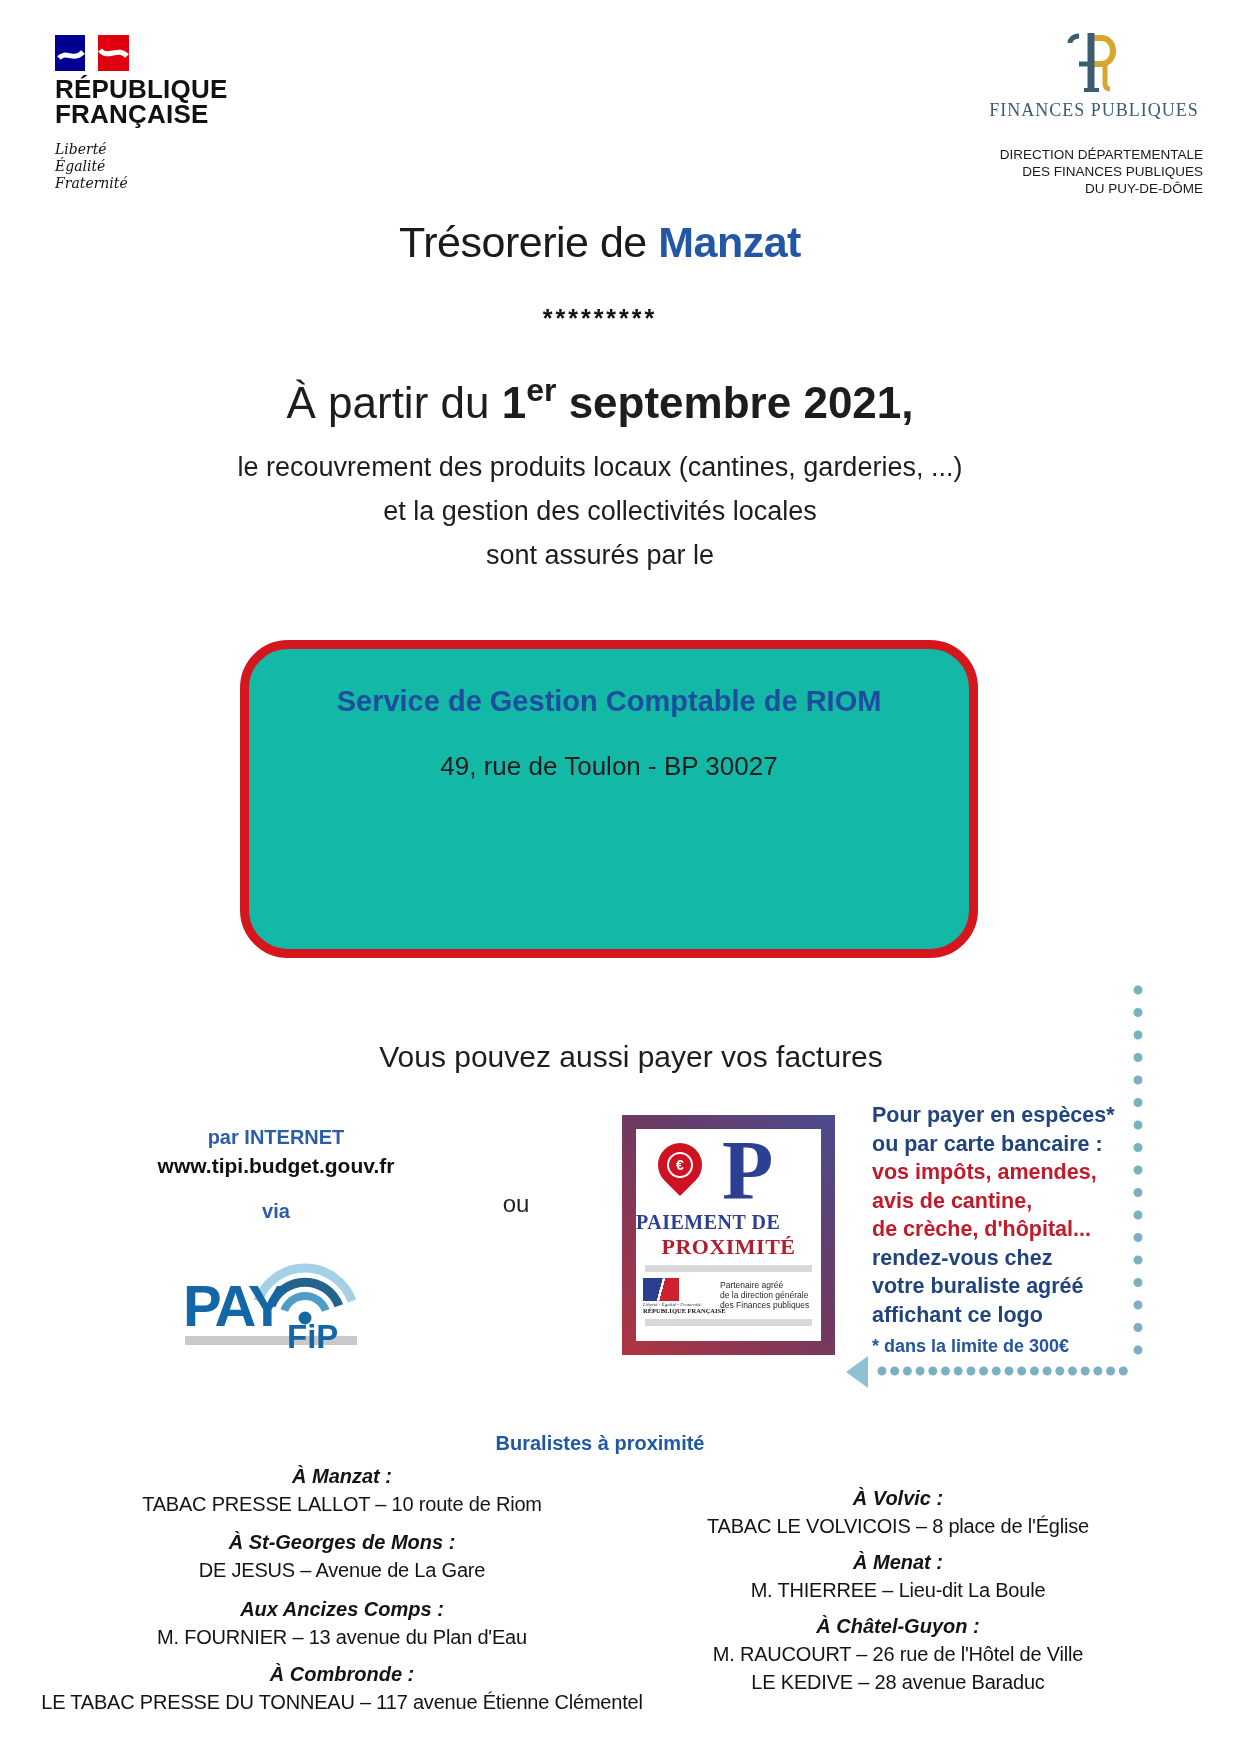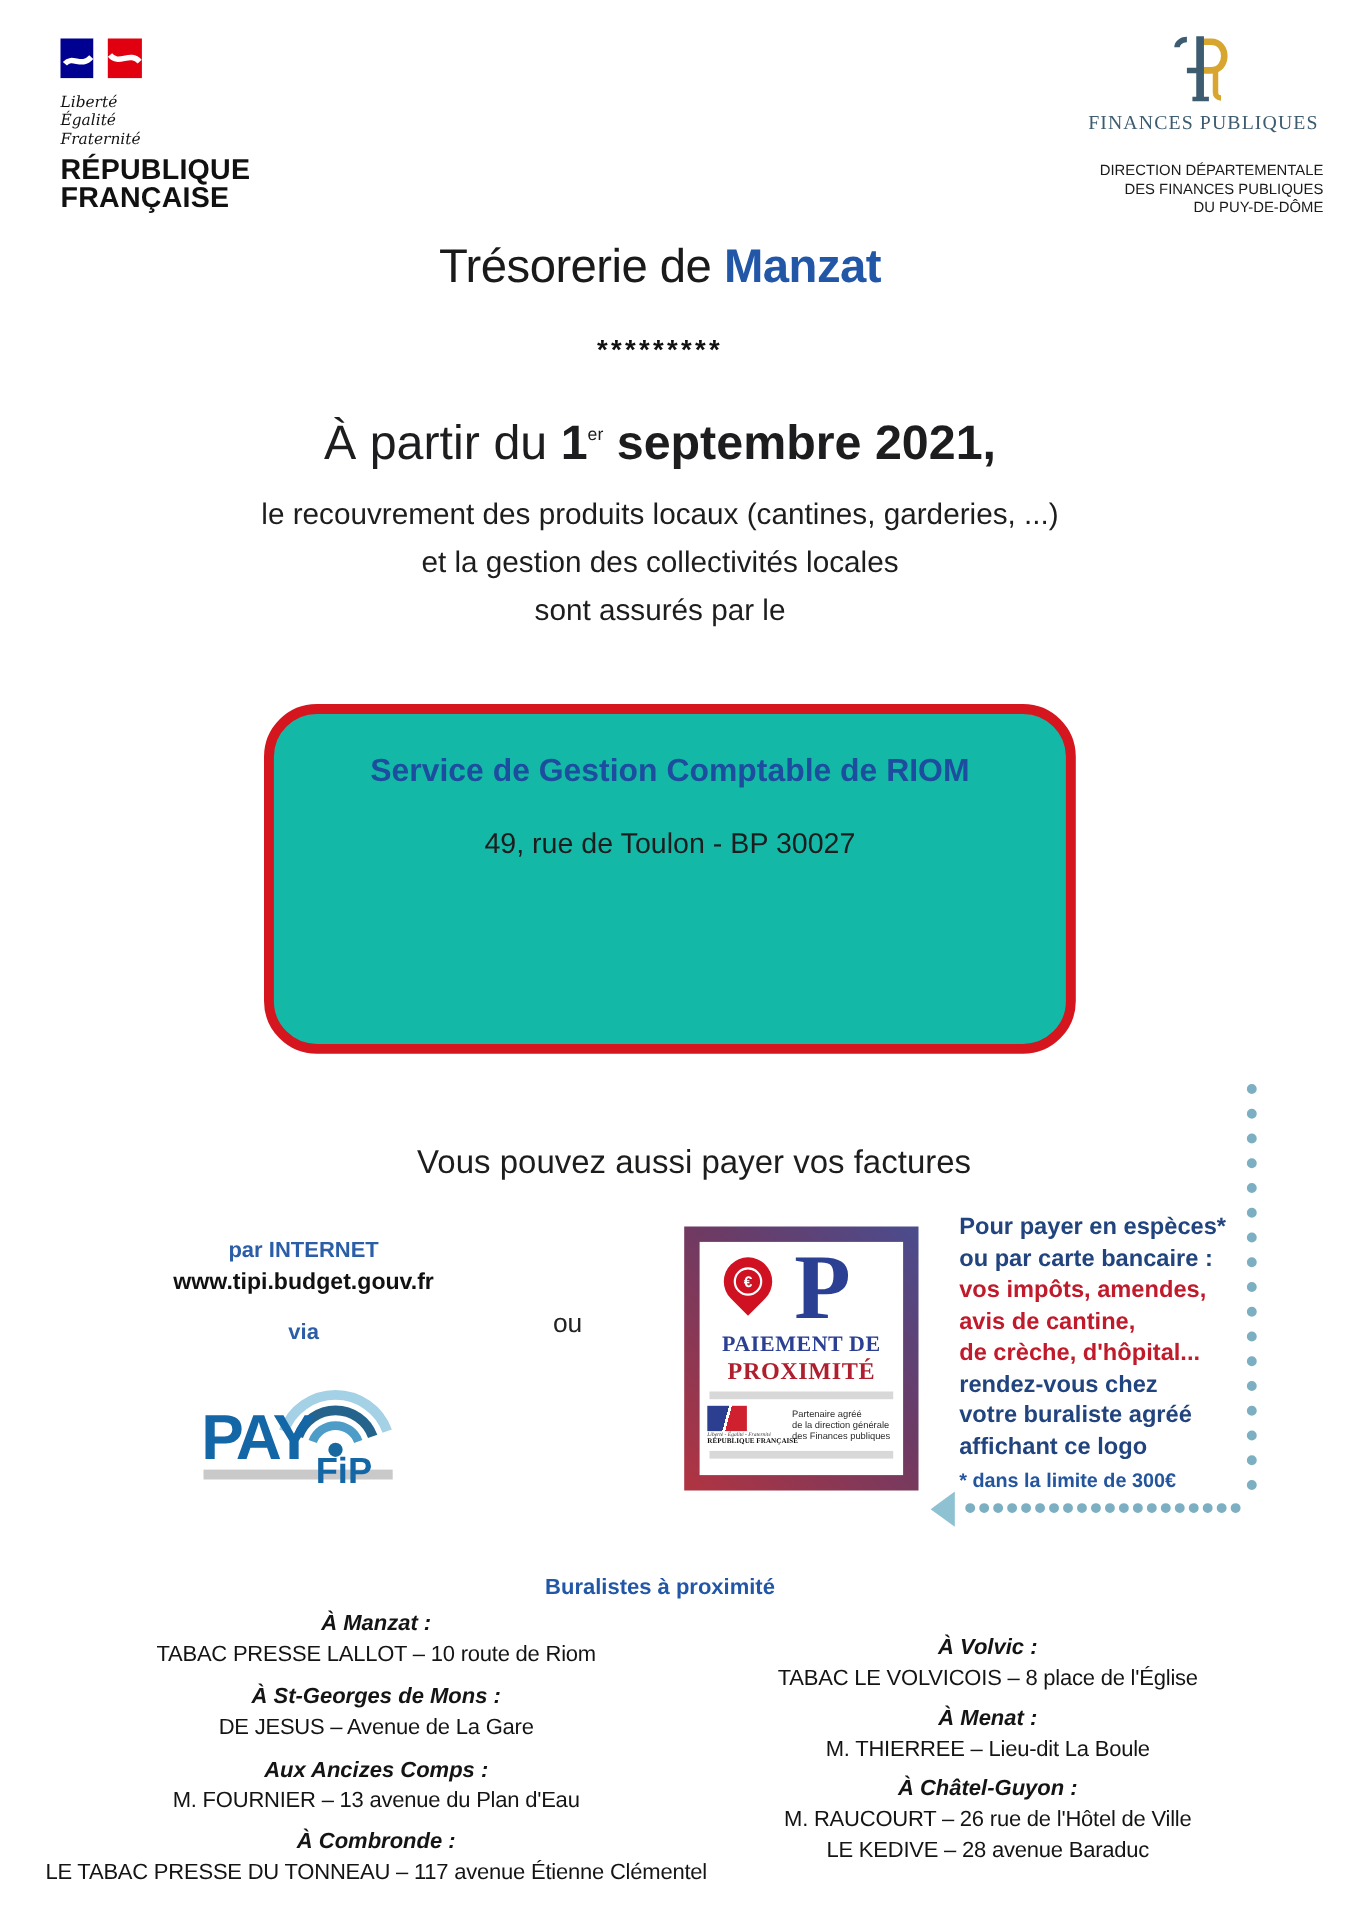--- a/index.html
+++ b/index.html
@@ -23,21 +23,21 @@
   #fp-logo-block{left:929px;top:28px;width:330px;text-align:center;}
   #fp-caption{margin-top:2px;font-family:"Liberation Serif",serif;font-size:18px;letter-spacing:1px;color:#3d5c70;}
   #fp-direction{left:873px;top:146px;width:330px;text-align:right;font-size:13.5px;line-height:17px;color:#1a1a1a;}
 
   
   #doc-title{top:218px;font-size:43px;letter-spacing:-0.5px;color:#1a1a1a;}
   #doc-title .hl{color:#2257a8;font-weight:700;}
   #stars{top:304px;font-size:25px;font-weight:700;letter-spacing:3px;color:#111;}
   #date-line{top:378px;font-size:44px;color:#1d1d1f;}
   #date-line b{font-weight:800;}
-  #date-line sup{font-size:16px;font-weight:400;vertical-align:baseline;position:relative;top:-17px;}
+  #date-line sup{font-size:32px;font-weight:700;vertical-align:baseline;position:relative;top:-17px;}
   .intro{font-size:27px;color:#1d1d1f;}
   #intro-1{top:452px;} #intro-2{top:496px;} #intro-3{top:540px;}
 
   
   #sgc-box{left:240px;top:640px;width:720px;height:300px;border:9px solid #d6161f;border-radius:48px;background:#14b8a6;}
   .box-line{position:absolute;left:0;width:100%;text-align:center;}
   #sgc-title{top:36px;font-size:29px;font-weight:700;color:#1c4d9e;}
   #sgc-addr1{top:102px;font-size:26px;}
   #sgc-addr2{top:134px;font-size:26px;}
   #sgc-phone{top:188px;font-size:27px;font-weight:700;}
@@ -58,21 +58,21 @@
 
   
   #prox-badge{left:622px;top:1115px;width:213px;height:240px;box-sizing:border-box;
     background:linear-gradient(45deg,#b13441 0%,#6e3a63 55%,#4a4c8e 100%);padding:14px;}
   #prox-inner{background:#fff;width:100%;height:100%;box-sizing:border-box;position:relative;padding-top:6px;}
   #prox-p-row{position:relative;height:76px;}
   #prox-p{position:absolute;left:86px;top:-6px;font-family:"Liberation Serif",serif;font-weight:700;font-size:84px;line-height:84px;color:#2b3f93;}
   #prox-pin{position:absolute;left:22px;top:8px;width:44px;height:44px;background:#cf1122;border-radius:50% 50% 50% 0;transform:rotate(-45deg);}
   #prox-pin .eur{position:absolute;left:9px;top:9px;width:22px;height:22px;border:2px solid #fff;border-radius:50%;transform:rotate(45deg);
     color:#fff;font-size:14px;font-weight:700;text-align:center;line-height:22px;}
-  .prox-t1{text-align:center;font-family:"Liberation Serif",serif;font-weight:700;font-size:20px;color:#2b3f93;letter-spacing:0.5px;}
+  .prox-t1{font-family:"Liberation Serif",serif;font-weight:700;font-size:20px;color:#2b3f93;letter-spacing:0.5px;}
   .prox-t2{text-align:center;font-family:"Liberation Serif",serif;font-weight:700;font-size:22px;color:#b01f2e;letter-spacing:0.5px;}
   .gbar{height:7px;background:#d8d8d8;margin:5px 9px 4px 9px;}
   #prox-partner{display:flex;gap:5px;padding:2px 7px 0 7px;}
   #mini-rf{width:72px;flex:0 0 auto;}
   #mini-flag{width:36px;height:23px;background:linear-gradient(105deg,#2c3e8f 47%,#ffffff 47%,#ffffff 53%,#cf2030 53%);}
   #mini-motto{font-family:"Liberation Serif",serif;font-style:italic;font-size:5px;white-space:nowrap;color:#333;margin-top:1px;}
   #mini-name{font-family:"Liberation Serif",serif;font-weight:700;font-size:6.5px;white-space:nowrap;color:#111;}
   #partner-text{font-size:8.5px;line-height:10px;color:#2a2a2a;text-align:left;padding-top:2px;}
 
   
@@ -110,28 +110,28 @@
           <path d="M4 23 C11 15 19 27 28 17" stroke="#fff" stroke-width="5" fill="none"></path>
         </svg>
     </div>
     <div class="w"></div>
     <div class="r">
       <svg width="31" height="36">
           <path d="M2 15 C10 25 20 11 29 21" stroke="#fff" stroke-width="5" fill="none"></path>
         </svg>
     </div>
   </div>
+  <div id="rf-name">
+    <div>RÉPUBLIQUE</div>
+    <div>FRANÇAISE</div>
+  </div>
   <div id="rf-motto">
     <div>Liberté</div>
     <div>Égalité</div>
     <div>Fraternité</div>
-  </div>
-  <div id="rf-name">
-    <div>RÉPUBLIQUE</div>
-    <div>FRANÇAISE</div>
   </div>
 </div>
 
 <div class="abs" id="fp-logo-block">
   <svg width="58" height="66" viewBox="0 0 58 64">
     <path d="M14 7 C8 7 5 11 5 14" stroke="#3d5c70" stroke-width="5" fill="none"></path>
     <path d="M26 9 H36 C52 9 52 35 36 35 H26" stroke="#d8a62f" stroke-width="6" fill="none"></path>
     <path d="M40 35 V55 C40 58 42 60 45 60" stroke="#d8a62f" stroke-width="5" fill="none"></path>
     <path d="M26 4 V60" stroke="#3d5c70" stroke-width="7"></path>
     <path d="M19 61 H34" stroke="#3d5c70" stroke-width="4"></path>

